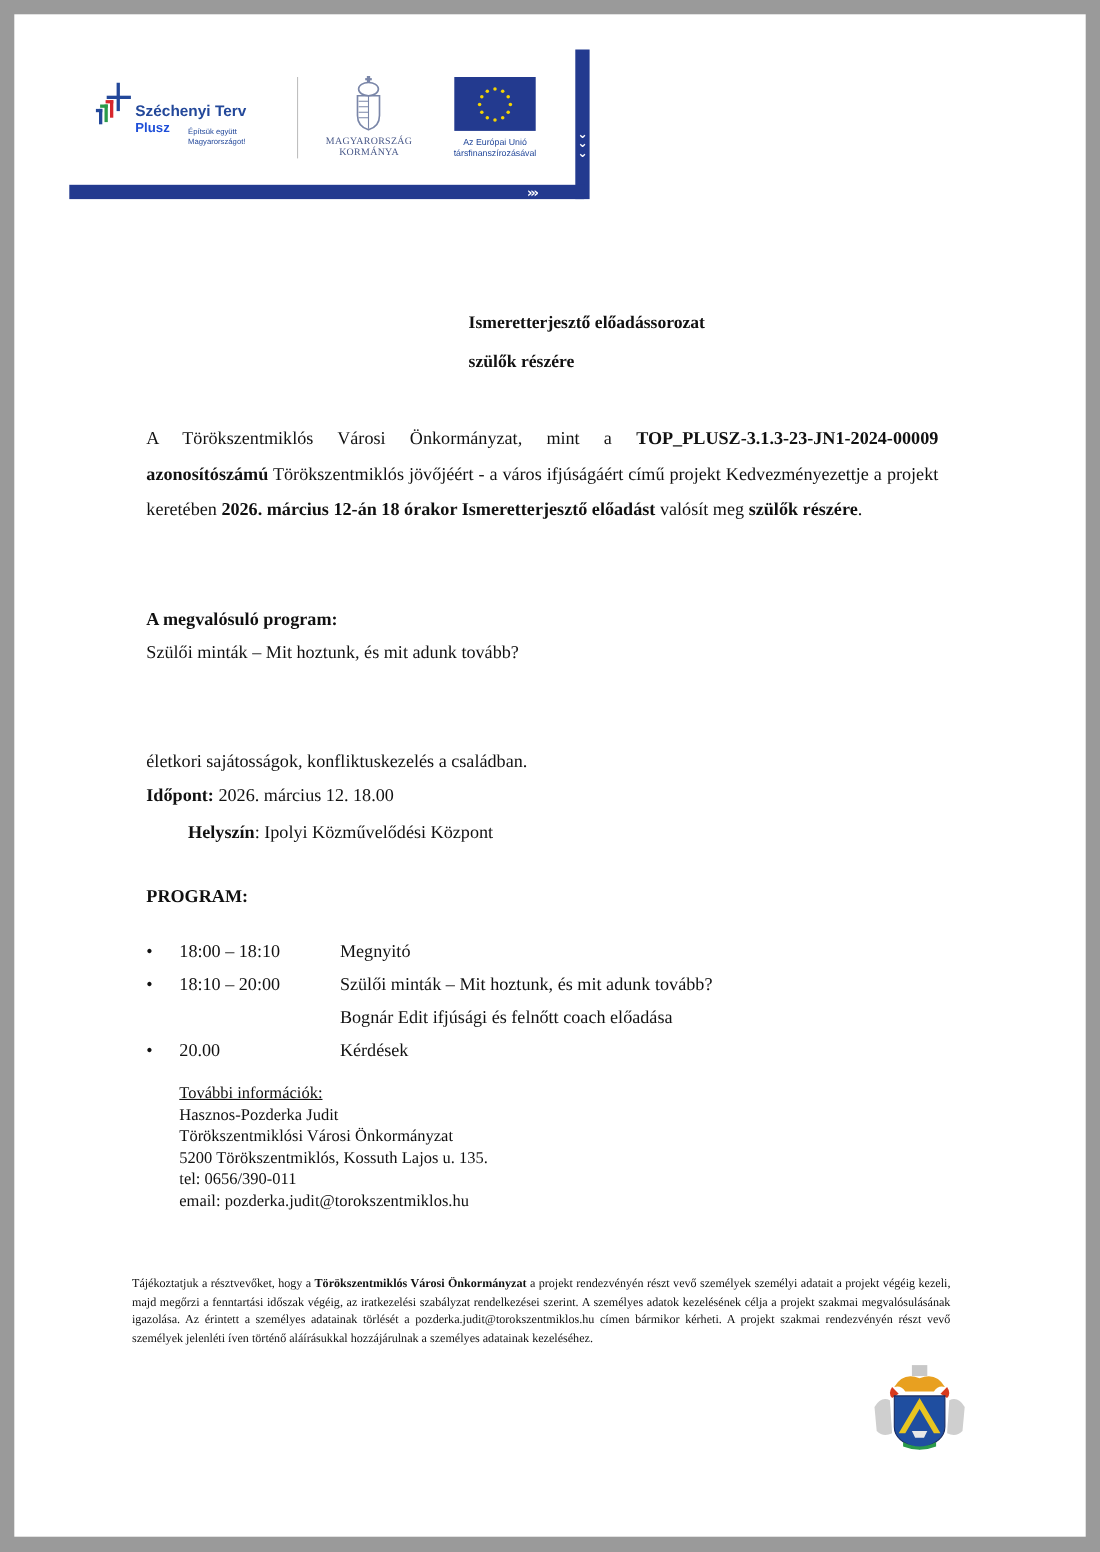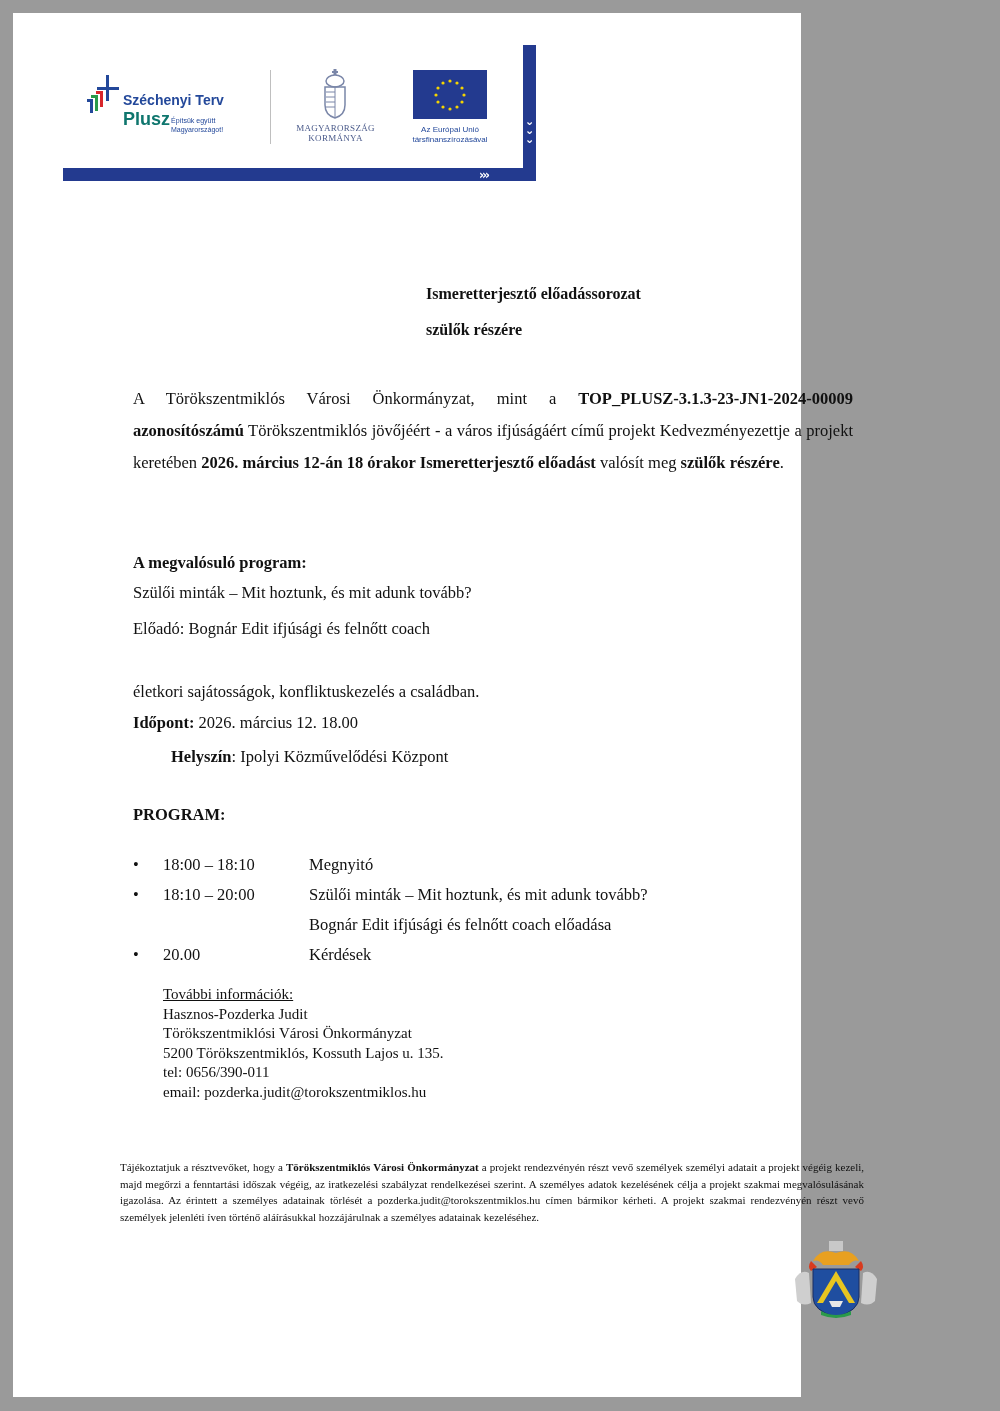--- a/index.html
+++ b/index.html
@@ -1,25 +1,25 @@
 <!DOCTYPE html>
 <html><head>
 <meta charset="utf-8">
 <style>
   html, body { margin:0; padding:0; }
   body { width:1000px; height:1411px; background:#9a9a9a; position:relative; overflow:hidden; font-family:"Liberation Serif", serif; color:#111; }
-  .page { position:absolute; left:13px; top:13px; width:788px; height:1384px; background:#fff; }
+  .page { position:absolute; left:13px; top:13px; width:974px; height:1384px; background:#fff; }
   
   .bar-h { position:absolute; left:50px; top:155px; width:468px; height:13px; background:#233a8f; }
   .bar-v { position:absolute; left:510px; top:32px; width:13px; height:136px; background:#233a8f; }
   .chev { position:absolute; color:#fff; font-family:"DejaVu Sans", sans-serif; font-weight:bold; font-size:12px; line-height:12px; letter-spacing:-2px; }
   .chev-v { position:absolute; left:509px; top:104px; width:15px; color:#fff; font-family:"DejaVu Sans", sans-serif; font-weight:bold; font-size:11px; line-height:9px; text-align:center; }
   .sz-logo { position:absolute; left:74px; top:62px; }
   .sz-title { position:absolute; left:110px; top:79px; font-family:"Liberation Sans", sans-serif; font-weight:bold; color:#23489a; font-size:14px; white-space:nowrap; }
-  .sz-plusz { position:absolute; left:110px; top:96px; font-family:"Liberation Sans", sans-serif; font-weight:bold; color:#0f766e; font-size:18px; }
+  .sz-plusz { position:absolute; left:110px; top:96px; font-family:"Liberation Sans", sans-serif; font-weight:bold; color:#1d4ed8; font-size:12px; }
   .sz-slogan { position:absolute; left:158px; top:103px; font-family:"Liberation Sans", sans-serif; color:#23489a; font-size:7px; line-height:9px; white-space:nowrap; }
   .divider { position:absolute; left:257px; top:57px; width:1px; height:74px; background:#bfbfbf; }
   .gov-crest { position:absolute; left:309px; top:56px; }
   .gov-text { position:absolute; left:270px; top:110px; width:105px; text-align:center; font-family:"Liberation Serif", serif; color:#4a5a8a; font-size:9px; line-height:10px; letter-spacing:0.3px; }
   .eu-flag { position:absolute; left:400px; top:57px; width:74px; height:49px; background:#233a8f; }
   .eu-text { position:absolute; left:382px; top:112px; width:110px; text-align:center; font-family:"Liberation Sans", sans-serif; color:#23489a; font-size:8px; line-height:10px; }
   
   .title { position:absolute; left:119px; top:262px; font-size:44px; line-height:50px; }
   .subtitle { position:absolute; left:413px; font-weight:bold; font-size:16px; white-space:nowrap; }
   .para { position:absolute; left:120px; top:370px; width:720px; font-size:16.5px; line-height:32px; text-align:justify; }
@@ -104,21 +104,20 @@
     <div class="chev" style="left:466px; top:156px;">›››</div>
   </div>
 
   <div class="subtitle" style="top:272px;">Ismeretterjesztő előadássorozat</div>
   <div class="subtitle" style="top:308px;">szülők részére</div>
 
   <div class="para"><span>A Törökszentmiklós Városi Önkormányzat, mint a </span><span class="b">TOP_PLUSZ-3.1.3-23-JN1-2024-00009</span> <span class="b">azonosítószámú</span><span> Törökszentmiklós jövőjéért - a város ifjúságáért című projekt Kedvezményezettje a projekt keretében </span><span class="b">2026. március 12-án 18 órakor Ismeretterjesztő előadást</span><span> valósít meg </span><span class="b">szülők részére</span><span>.</span></div>
 
   <div class="line b" style="top:540px;">A megvalósuló program:</div>
   <div class="line" style="top:570px;">Szülői minták – Mit hoztunk, és mit adunk tovább?</div>
-  <div class="line" style="top:606px;">Előadó: Bognár Edit ifjúsági és felnőtt coach</div>
   <div class="line" style="top:669px;">életkori sajátosságok, konfliktuskezelés a családban.</div>
   <div class="line" style="top:700px;text-align:center;"><span class="b">Időpont:</span><span> 2026. március 12. 18.00</span></div>
   <div class="line" style="top:734px;margin-left:38px;"><span class="b">Helyszín</span><span>: Ipolyi Közművelődési Központ</span></div>
 
   <div class="line b" style="top:792px;">PROGRAM:</div>
   <div>
     <div class="prog-row" style="top:842px;">
       <span class="bullet">•</span>
       <span class="time">18:00 – 18:10</span>
       <span class="desc">Megnyitó</span>

